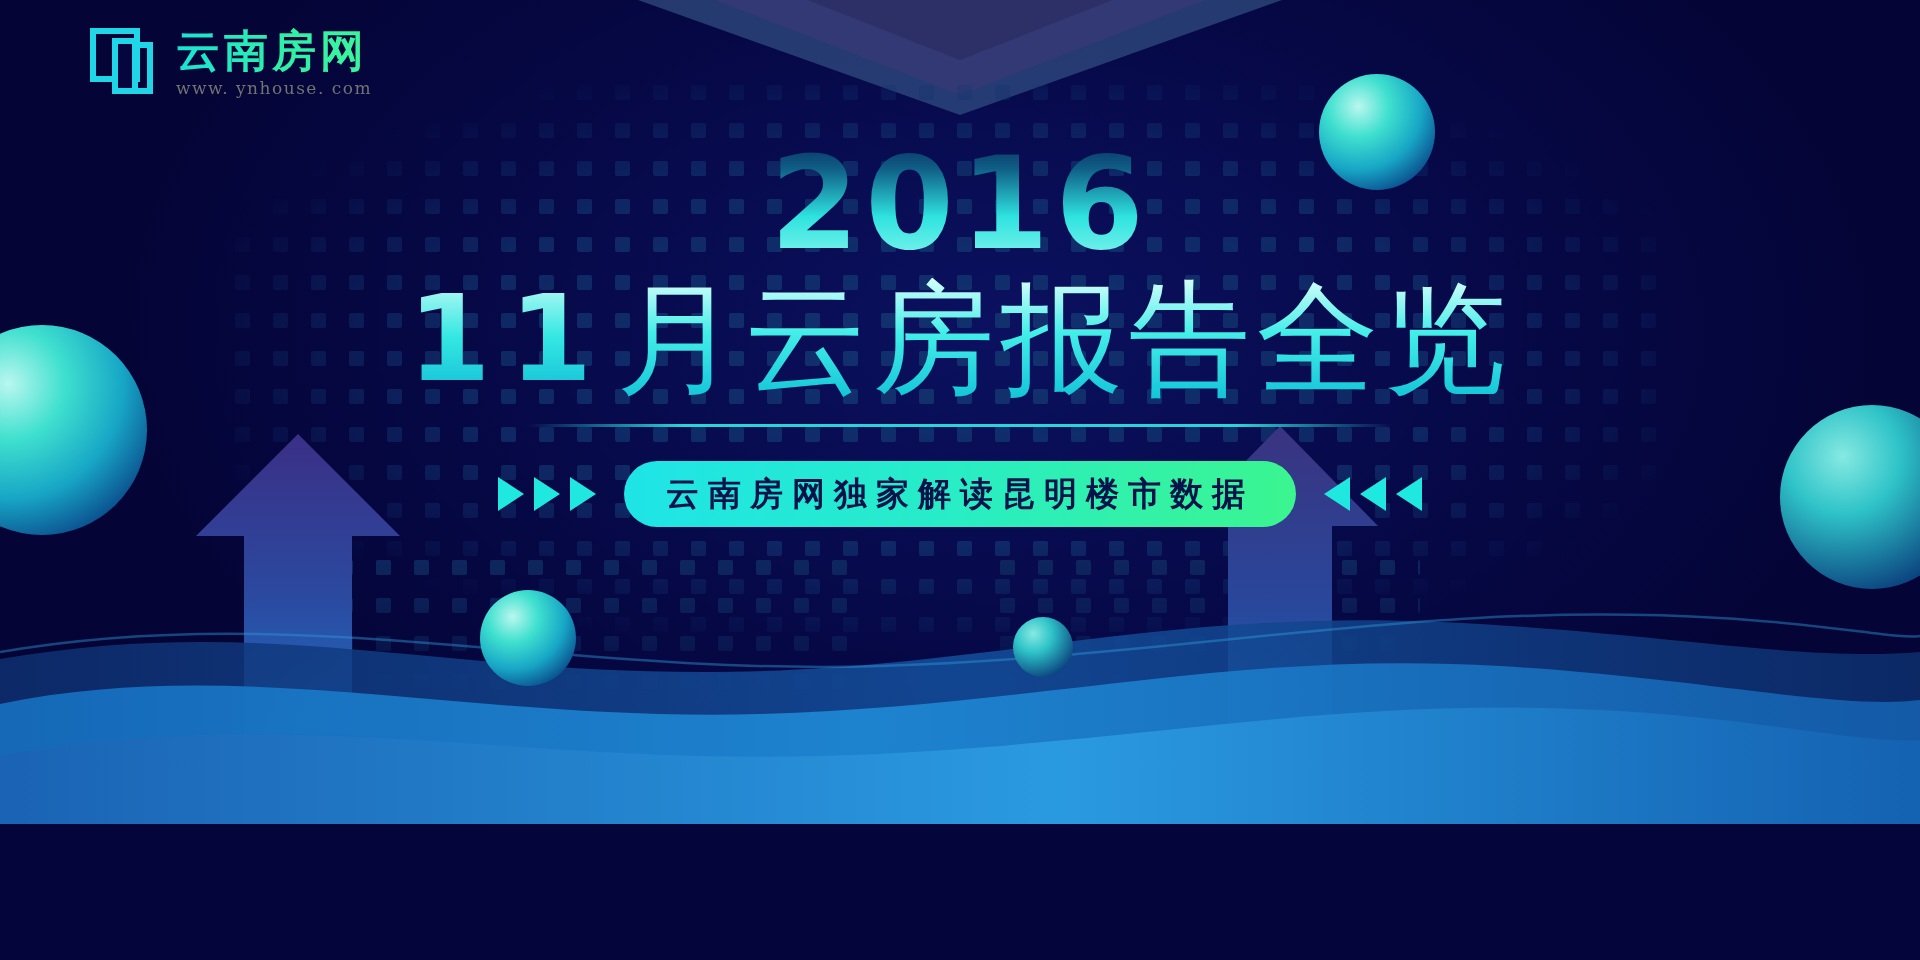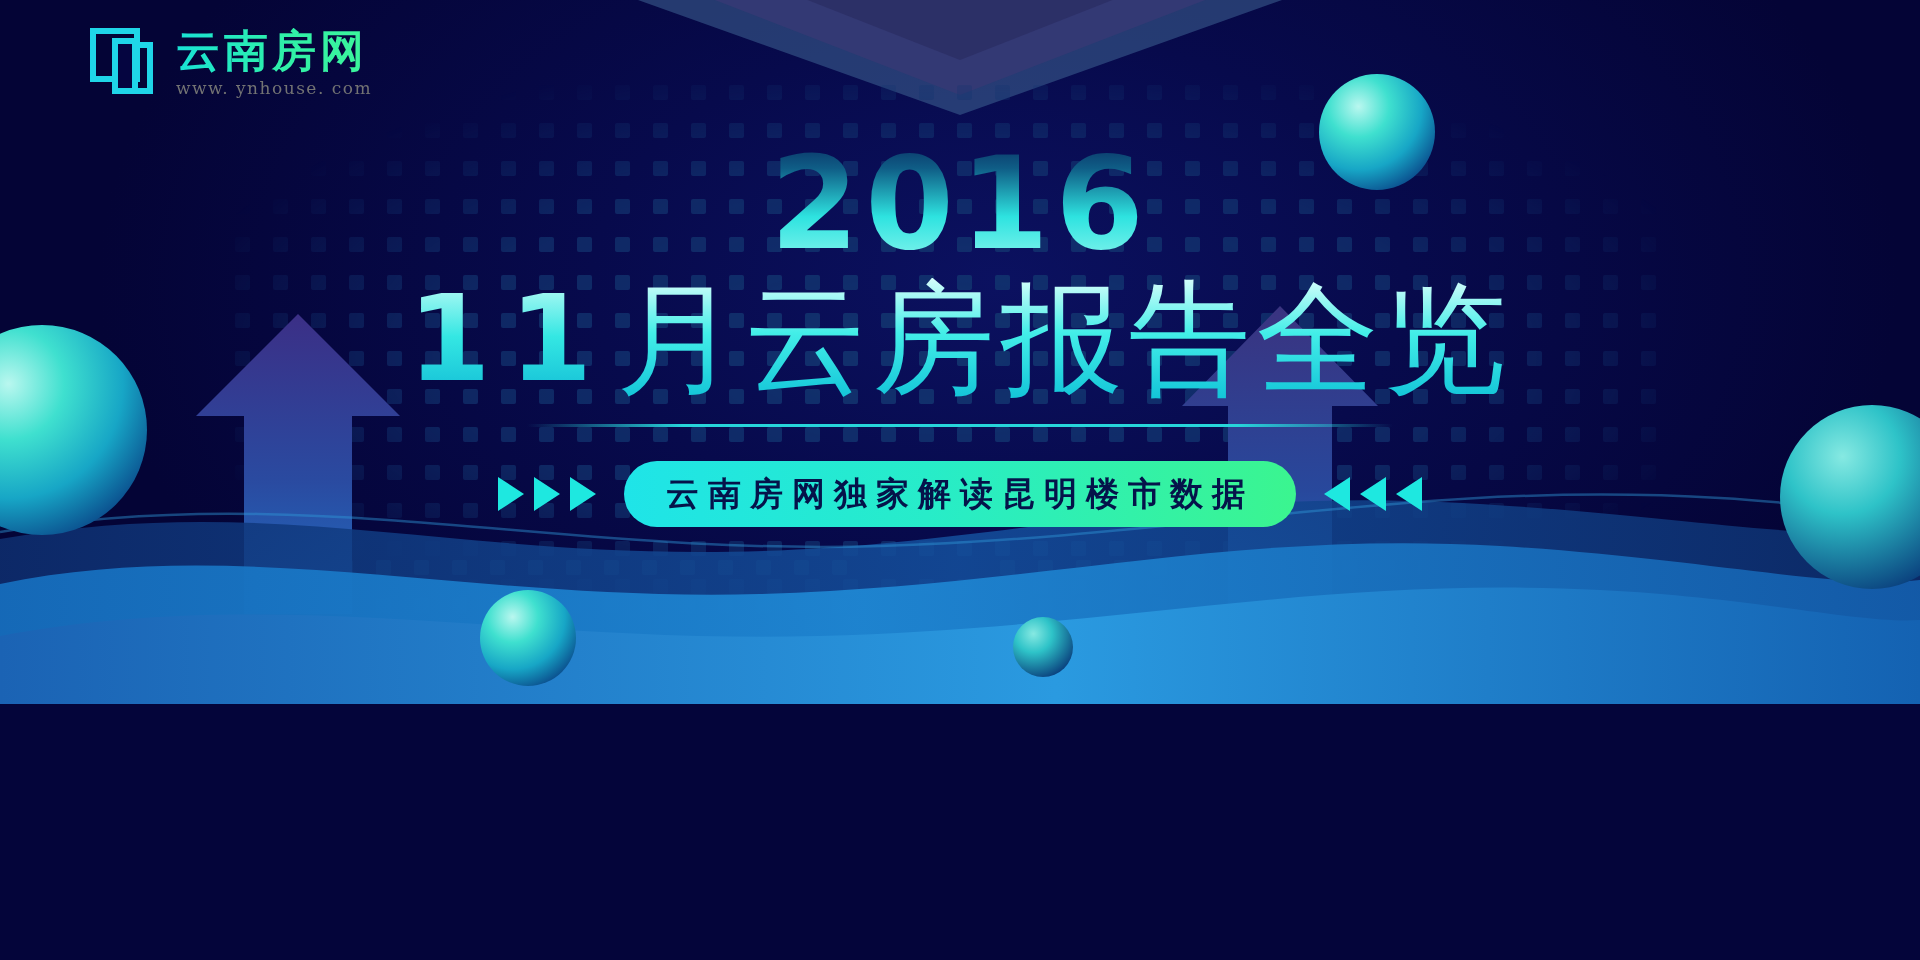--- a/index.html
+++ b/index.html
@@ -5,21 +5,21 @@
   * { margin:0; padding:0; box-sizing:border-box; }
   html,body { background:#04053a; }
   body {
     width:1920px; height:960px;
     font-family:"DejaVu Sans","Liberation Sans",sans-serif;
     overflow:hidden;
   }
 
   
   .banner{
-    position:relative; width:1920px; height:704px;
+    position:relative; width:1920px; height:824px;
     background:#050540;
     overflow:hidden;
   }
 
   
   .bg-glow{
     position:absolute; inset:0;
     background:radial-gradient(ellipse 900px 560px at 52% 40%, #0b1160 0%, #070a4c 45%, #040436 100%);
   }
 

